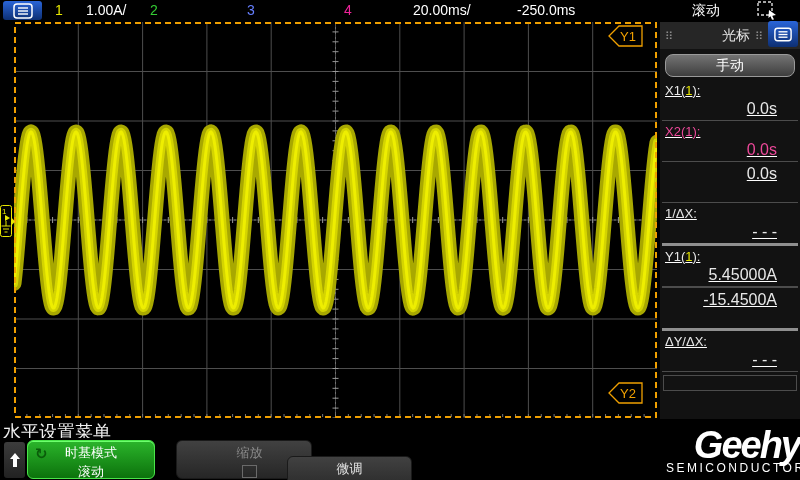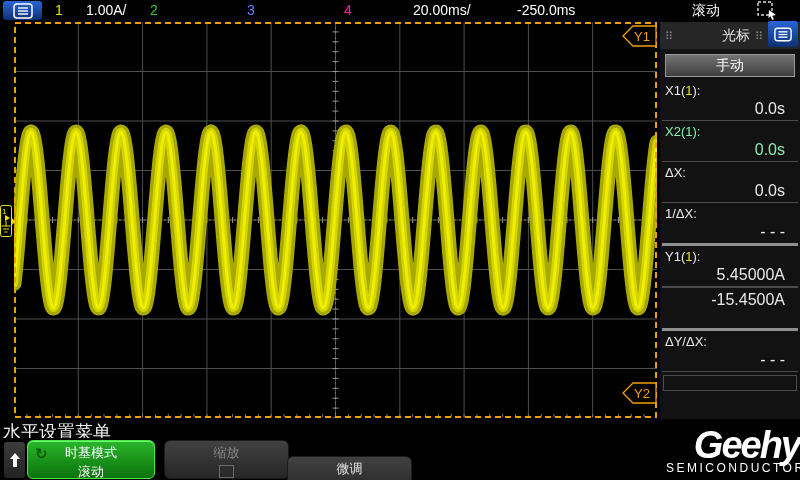--- a/index.html
+++ b/index.html
@@ -13,53 +13,53 @@
   .tb-text{position:absolute;top:2px;white-space:nowrap;}
   .blue-btn{background:linear-gradient(#2a65d8,#0d2f73);border-radius:3px;
             display:flex;align-items:center;justify-content:center;}
   #tb-menu-btn{position:absolute;left:3px;top:1px;width:39px;height:19px;}
   .ch1c{color:#e6e600}.ch2c{color:#33cc33}.ch3c{color:#667fff}.ch4c{color:#ee2299}
 
   
   #plot{position:absolute;left:14px;top:22px;width:643px;height:396px;background:#000;}
   #scope-svg{position:absolute;left:0;top:0;}
   #ch1-marker{position:absolute;left:-14px;top:183px;width:15px;height:33px;}
-  .ytag{position:absolute;right:0;width:35px;height:32px;}
+  .ytag{position:absolute;right:14px;width:35px;height:32px;}
   #y1-tag{top:3px;} #y2-tag{bottom:4px;}
 
   
   #panel{position:absolute;left:660px;top:22px;width:140px;height:397px;background:#121212;}
   #panel-header{position:relative;height:27px;background:#262626;display:flex;align-items:center;}
   .drag-dots{color:#8a8a8a;font-size:11px;line-height:10px;padding:0 5px;}
   #panel-title{flex:1;text-align:right;font-size:14px;color:#e8e8e8;}
   #panel-menu-btn{position:absolute;right:2px;top:-1px;width:30px;height:26px;}
-  #mode-btn{margin:5px 5px 3px 5px;height:21px;border-radius:0;border:1px solid #9a9a9a;
+  #mode-btn{margin:5px 5px 3px 5px;height:21px;border-radius:8px;border:1px solid #9a9a9a;
             background:linear-gradient(#747474,#3e3e3e);text-align:center;font-size:14px;
             line-height:21px;color:#fff;}
-  .prow{padding:2px 15px 0 5px;height:38px;}
+  .prow{padding:2px 23px 0 5px;height:38px;text-decoration:underline;}
   .plabel{font-size:13px;color:#e8e8e8;line-height:17px;text-align:left;}
   .pvalue{font-size:16px;color:#e8e8e8;line-height:19px;text-align:right;}
-  .prow.orange .plabel,.prow.orange .pvalue,.prow.orange .chno{color:#86efac;}
+  .prow.orange .plabel,.prow.orange .pvalue,.prow.orange .chno{color:#ec4899;}
   .chno{color:#e6e600;}
   .sep{border-top:1px solid #4c4c4c;margin:0 2px;}
   .sep-thick{border-top:3px solid #8f8f8f;margin:0 2px;}
   .empty-row{margin:3px 3px 0 3px;height:14px;border:1px solid #4c4c4c;}
 
   
   #menu-title{position:absolute;left:3px;top:420px;font-size:18px;color:#f0f0f0;}
   #bottom-bar{position:absolute;left:0;top:438px;width:660px;height:42px;background:#000;}
   #back-btn{position:absolute;left:4px;top:4px;width:21px;height:36px;border-radius:3px;
             background:linear-gradient(#3c3c3c,#222);display:flex;align-items:center;justify-content:center;}
   .soft-btn{position:absolute;top:2px;height:37px;border-radius:6px;text-align:center;font-size:13px;}
   #btn-timebase{left:27px;width:126px;background:linear-gradient(#2bb52b,#0c720c);
                 border:1px solid #49e549;box-shadow:inset 0 1px 0 #6dff6d;}
   #btn-timebase .l1{margin-top:3px;} #btn-timebase .l2{margin-top:1px;}
   #cycle-icon{position:absolute;left:7px;top:4px;color:#0a5c0a;font-size:15px;font-weight:bold;}
   .gray-btn{background:linear-gradient(#414141,#262626);border:1px solid #1a1a1a;}
-  #btn-zoom{left:164px;width:123px;} #btn-fine{left:287px;width:123px;margin-top:16px;}
+  #btn-zoom{left:176px;width:123px;padding-left:11px;} #btn-fine{left:287px;width:123px;margin-top:16px;}
   #btn-zoom .l1{color:#8a8a8a;margin-top:3px;} #btn-fine .l1{color:#e4e4e4;margin-top:3px;}
   .checkbox{display:inline-block;width:13px;height:11px;margin-top:3px;}
   .cb-dis{border:1px solid #6a6a6a;} .cb-en{border:1px solid #a8a8a8;}
 
   
   #brand{position:absolute;left:660px;top:427px;width:140px;text-align:right;}
   #brand-name{font-size:38px;font-weight:bold;font-style:italic;letter-spacing:-2px;line-height:36px;}
   #brand-sub{font-size:12px;letter-spacing:2.5px;margin-top:-2px;margin-left:6px;}
 </style>
 </head>
@@ -304,21 +304,20 @@
   </div>
   <div class="sep"></div>
 
   <div class="prow orange">
     <div class="plabel"><span>X2(</span><span class="chno">1</span><span>):</span></div>
     <div class="pvalue">0.0s</div>
   </div>
   <div class="sep"></div>
 
   <div class="prow">
-    <div class="plabel"><span>ΔX:</span></div>
     <div class="pvalue">0.0s</div>
   </div>
   <div class="sep"></div>
 
   <div class="prow">
     <div class="plabel"><span>1/ΔX:</span></div>
     <div class="pvalue">- - -</div>
   </div>
   <div class="sep-thick"></div>
 

